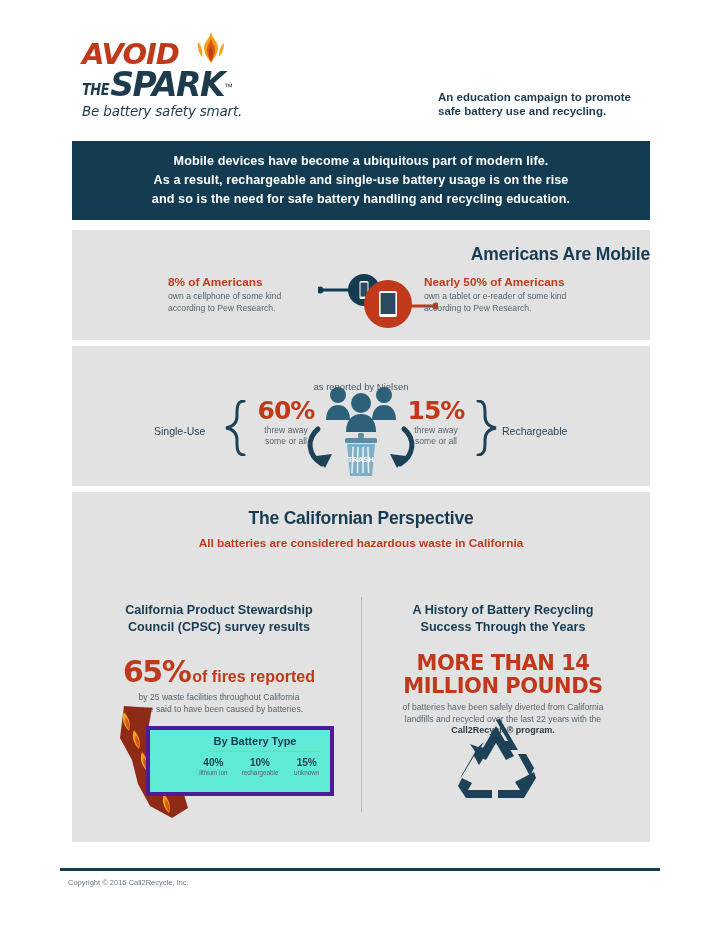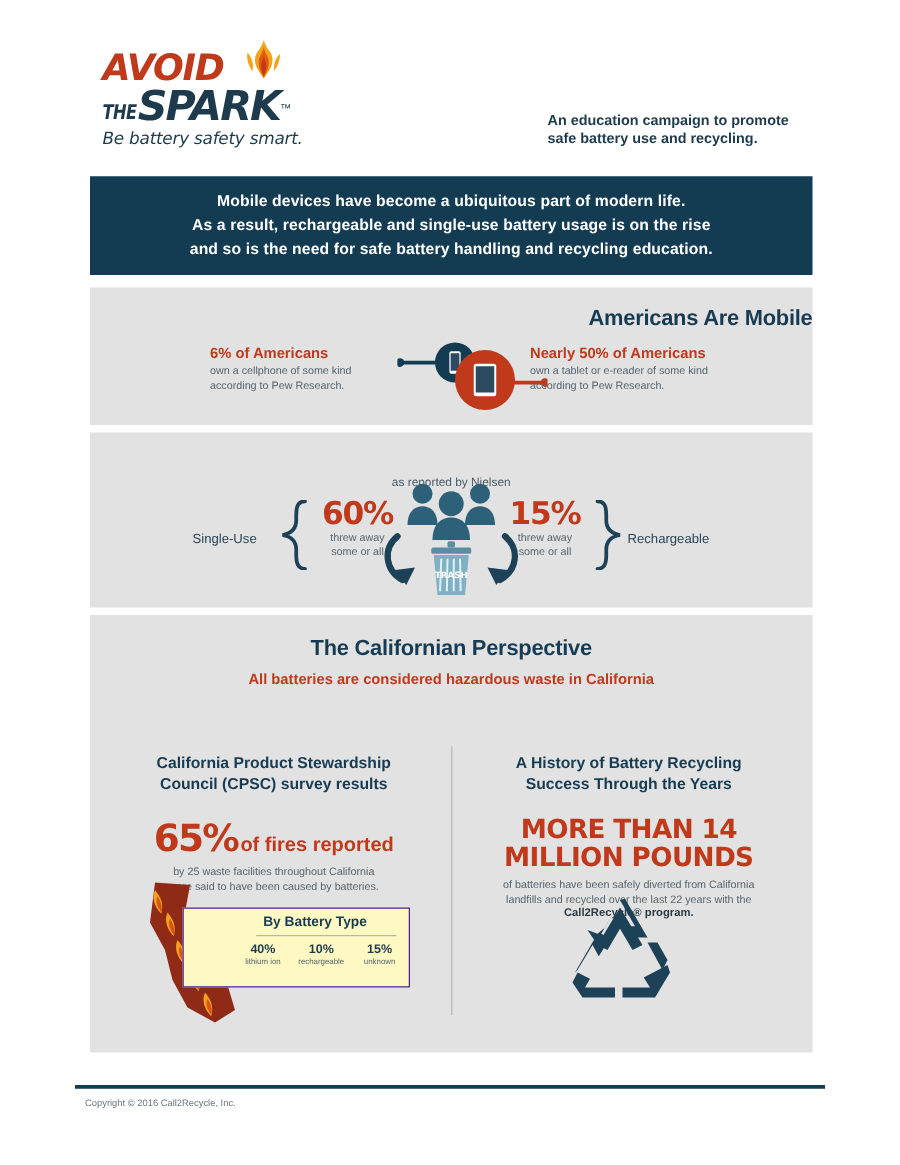--- a/index.html
+++ b/index.html
@@ -147,21 +147,21 @@
   .pounds-body{
     text-align:center;font-size:8.6px;color:#55646e;line-height:11.5px;margin-top:4px;
   }
   .pounds-brand{font-weight:bold;color:#2a3b46;font-size:9px;}
 
   
   .cal-wrap{position:absolute;left:22px;top:212px;width:250px;height:118px;}
   .cal-map{position:absolute;left:14px;top:0px;width:96px;height:116px;}
   .bbt-box{
     position:absolute;left:52px;top:22px;width:180px;height:62px;
-    background:#fef9c3;border:1px solid #4c1d95;
+    background:#5eead4;border:4px solid #4c1d95;
   }
   .bbt-title{
     text-align:center;font-size:11px;font-weight:bold;color:#163b52;
     margin-top:5px;padding-left:30px;
   }
   .bbt-rule{
     height:1px;background:#b5b5b5;margin:4px 10px 0 58px;
   }
   .bbt-row{
     display:flex;margin-top:5px;padding-left:40px;
@@ -215,21 +215,21 @@
       <div>Mobile devices have become a ubiquitous part of modern life.</div>
       <div>As a result, rechargeable and single-use battery usage is on the rise</div>
       <div>and so is the need for safe battery handling and recycling education.</div>
     </div>
   </div>
 
   <div class="panel p1">
     <div class="sec-title s1-title">Americans Are Mobile</div>
 
     <div class="s1-left">
-      <div class="stat-head">6% of Americans</div>
+      <div class="stat-head">8% of Americans</div>
       <div class="stat-body">
         <div>own a cellphone of some kind</div>
         <div>according to Pew Research.</div>
       </div>
     </div>
 
     <svg class="devices" viewBox="0 0 120 62">
       <line x1="0" y1="20" x2="34" y2="20" stroke="#133c52" stroke-width="3"></line>
       <circle cx="2" cy="20" r="3.5" fill="#133c52"></circle>
       <line x1="86" y1="36" x2="118" y2="36" stroke="#c0391b" stroke-width="3"></line>

